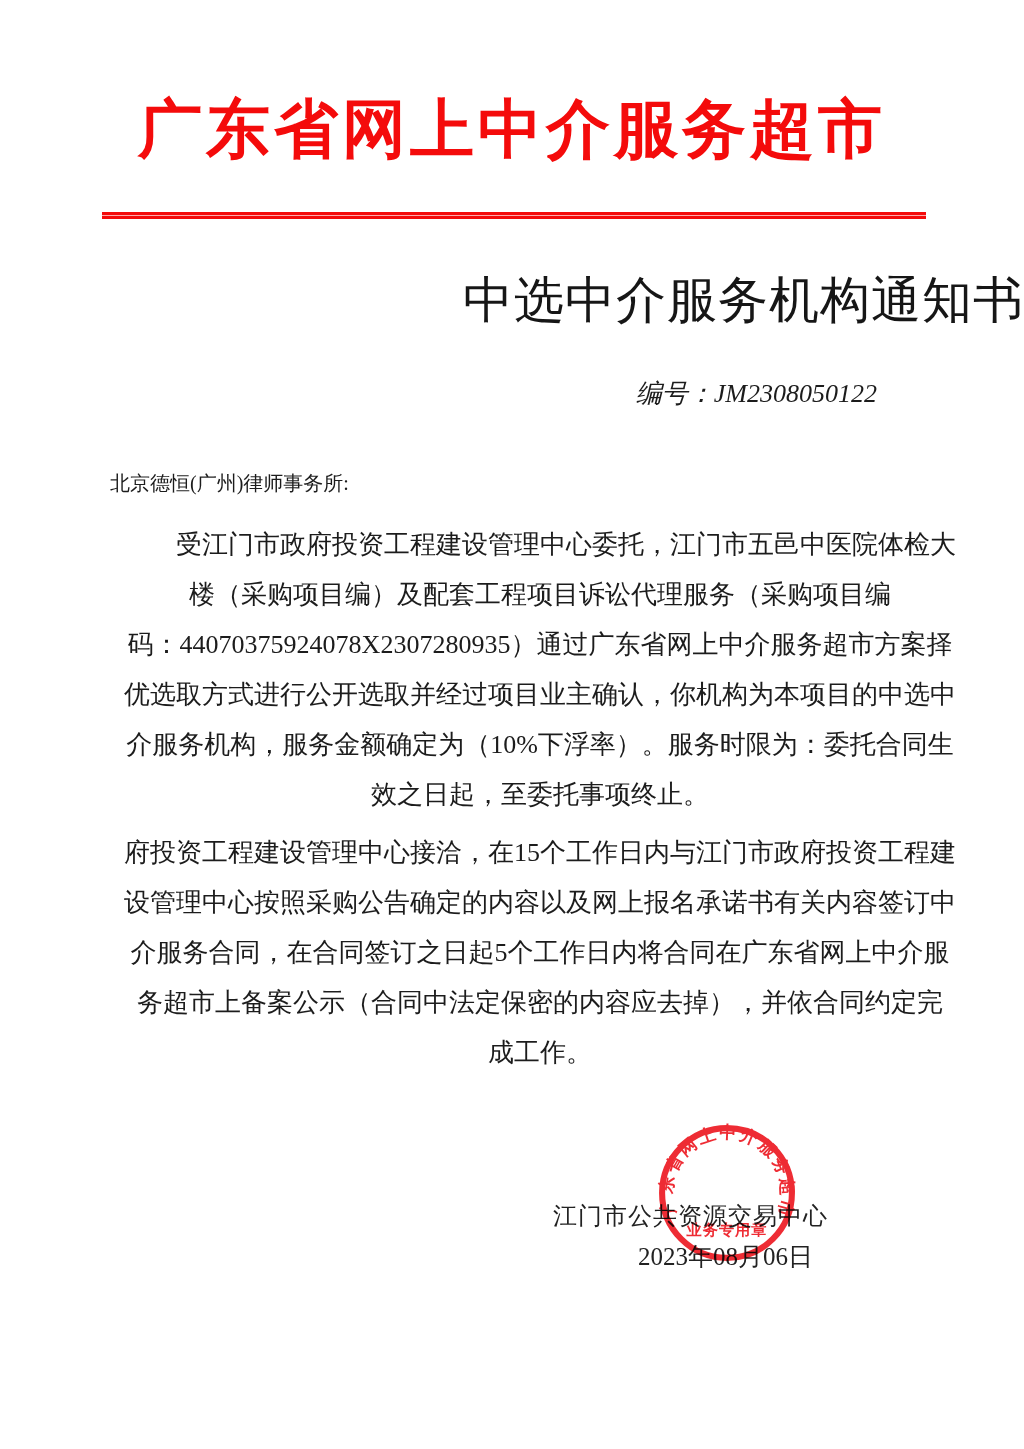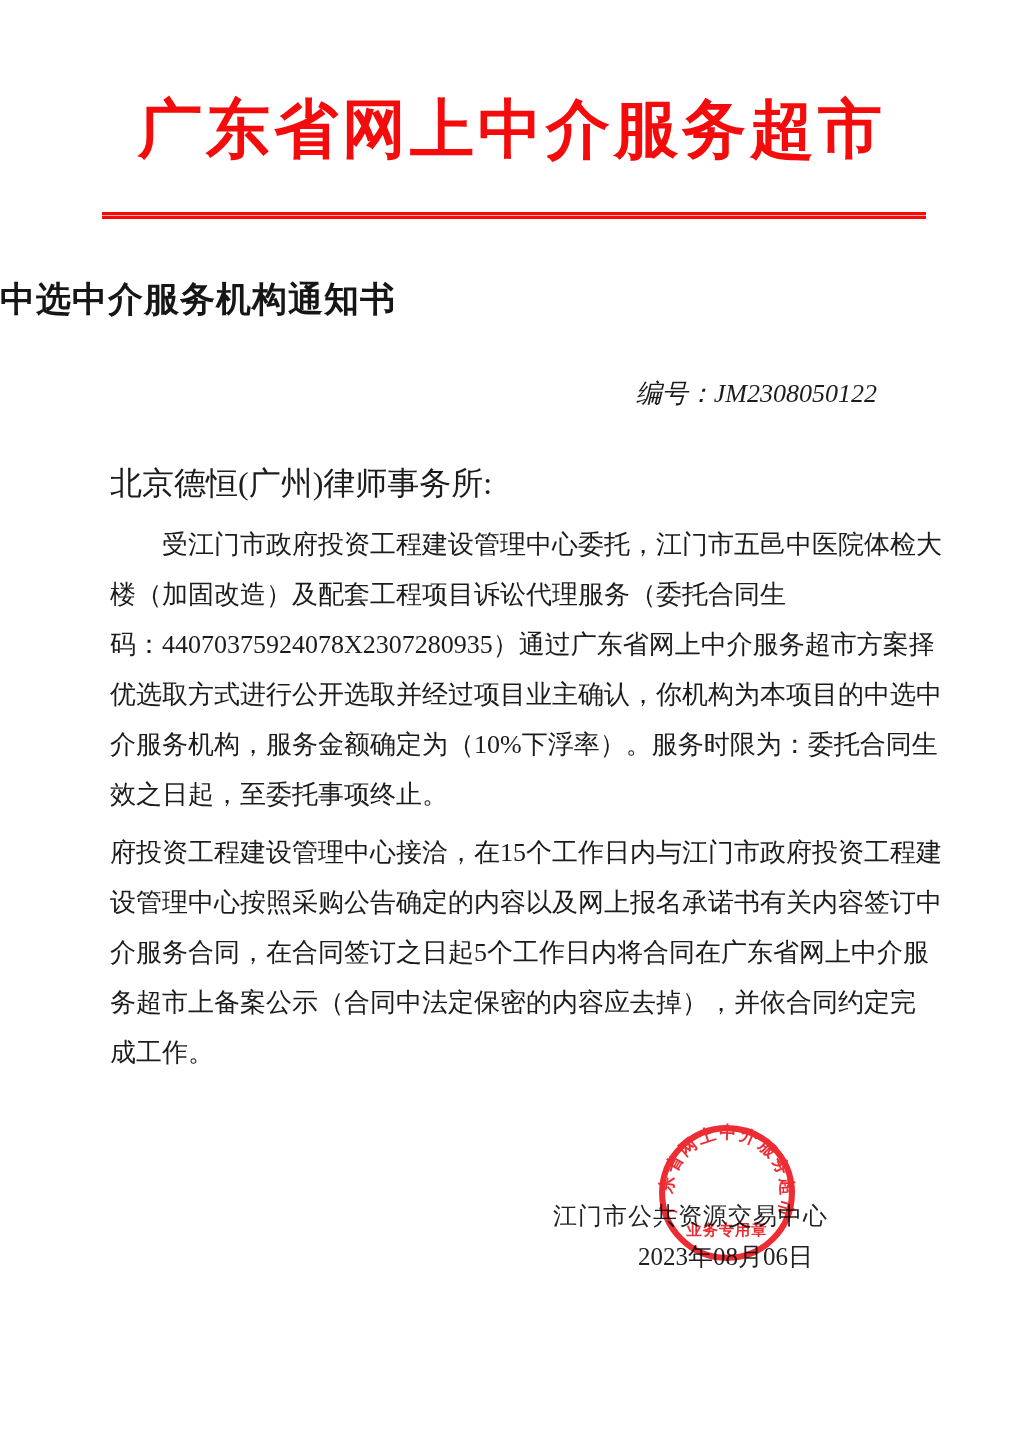--- a/index.html
+++ b/index.html
@@ -25,38 +25,38 @@
   }
   .red-rule{
     position:absolute;top:212px;left:102px;width:824px;height:7px;
     background:linear-gradient(to bottom,
       var(--title-red) 0 40%,
       #ffaaaa 40% 58%,
       var(--title-red) 58% 100%);
   }
   .doc-title{
     position:absolute;top:270px;left:0;width:100%;
-    margin:0;text-align:left;
-    font-size:35px;font-weight:700;letter-spacing:1px;
+    margin:0;text-align:right;
+    font-size:50px;font-weight:400;letter-spacing:1px;
     line-height:60px;color:#161616;
     white-space:nowrap;
   }
   .ref-line{
     position:absolute;top:372px;right:147px;
     font-size:26px;line-height:44px;color:var(--text-black);
     white-space:nowrap;
     font-style:italic;
   }
   .addressee{
     position:absolute;top:458px;left:110px;
-    font-size:32px;line-height:50px;
+    font-size:20px;line-height:50px;
     white-space:nowrap;
     text-align:center;
   }
-  .para{position:absolute;left:110px;width:860px;}
+  .para{position:absolute;left:110px;width:860px;text-align:center;}
   .para1{top:520px;}
   .para2{top:828px;}
   .para .line{
     height:50px;line-height:50px;font-size:26px;
     white-space:nowrap;color:var(--text-black);
   }
   .para .line.first{padding-left:52px;}
   .signature{
     position:absolute;top:1191px;left:553px;
     font-size:24px;letter-spacing:1px;line-height:50px;
@@ -93,21 +93,21 @@
   <div class="red-rule"></div>
 
   <h2 class="doc-title">中选中介服务机构通知书</h2>
 
   <div class="ref-line"><span>编号：</span><span>JM2308050122</span></div>
 
   <div class="addressee">北京德恒(广州)律师事务所:</div>
 
   <div class="para para1">
     <div class="line first">受江门市政府投资工程建设管理中心委托，江门市五邑中医院体检大</div>
-    <div class="line">楼（加固改造）及配套工程项目诉讼代理服务（委托合同生</div>
+    <div class="line">楼（采购项目编）及配套工程项目诉讼代理服务（采购项目编</div>
     <div class="line">码：44070375924078X2307280935）通过广东省网上中介服务超市方案择</div>
     <div class="line">优选取方式进行公开选取并经过项目业主确认，你机构为本项目的中选中</div>
     <div class="line">介服务机构，服务金额确定为（10%下浮率）。服务时限为：委托合同生</div>
     <div class="line">效之日起，至委托事项终止。</div>
   </div>
 
   <div class="para para2">
     <div class="line">府投资工程建设管理中心接洽，在15个工作日内与江门市政府投资工程建</div>
     <div class="line">设管理中心按照采购公告确定的内容以及网上报名承诺书有关内容签订中</div>
     <div class="line">介服务合同，在合同签订之日起5个工作日内将合同在广东省网上中介服</div>

